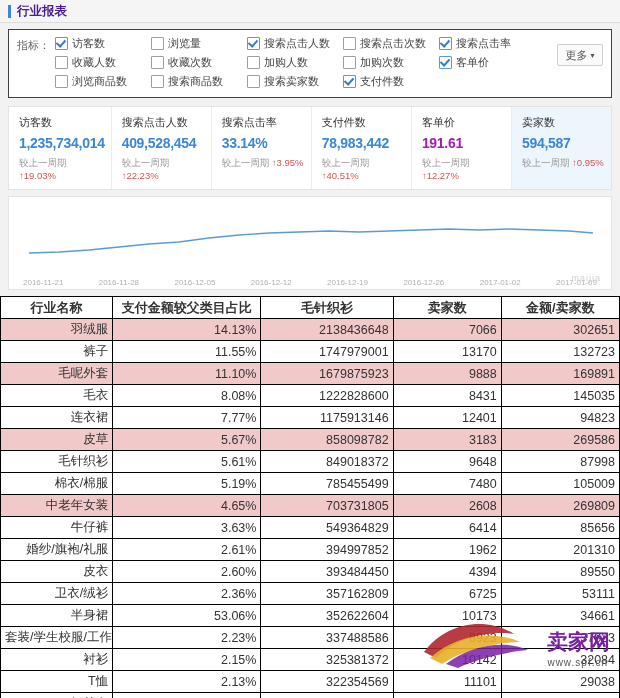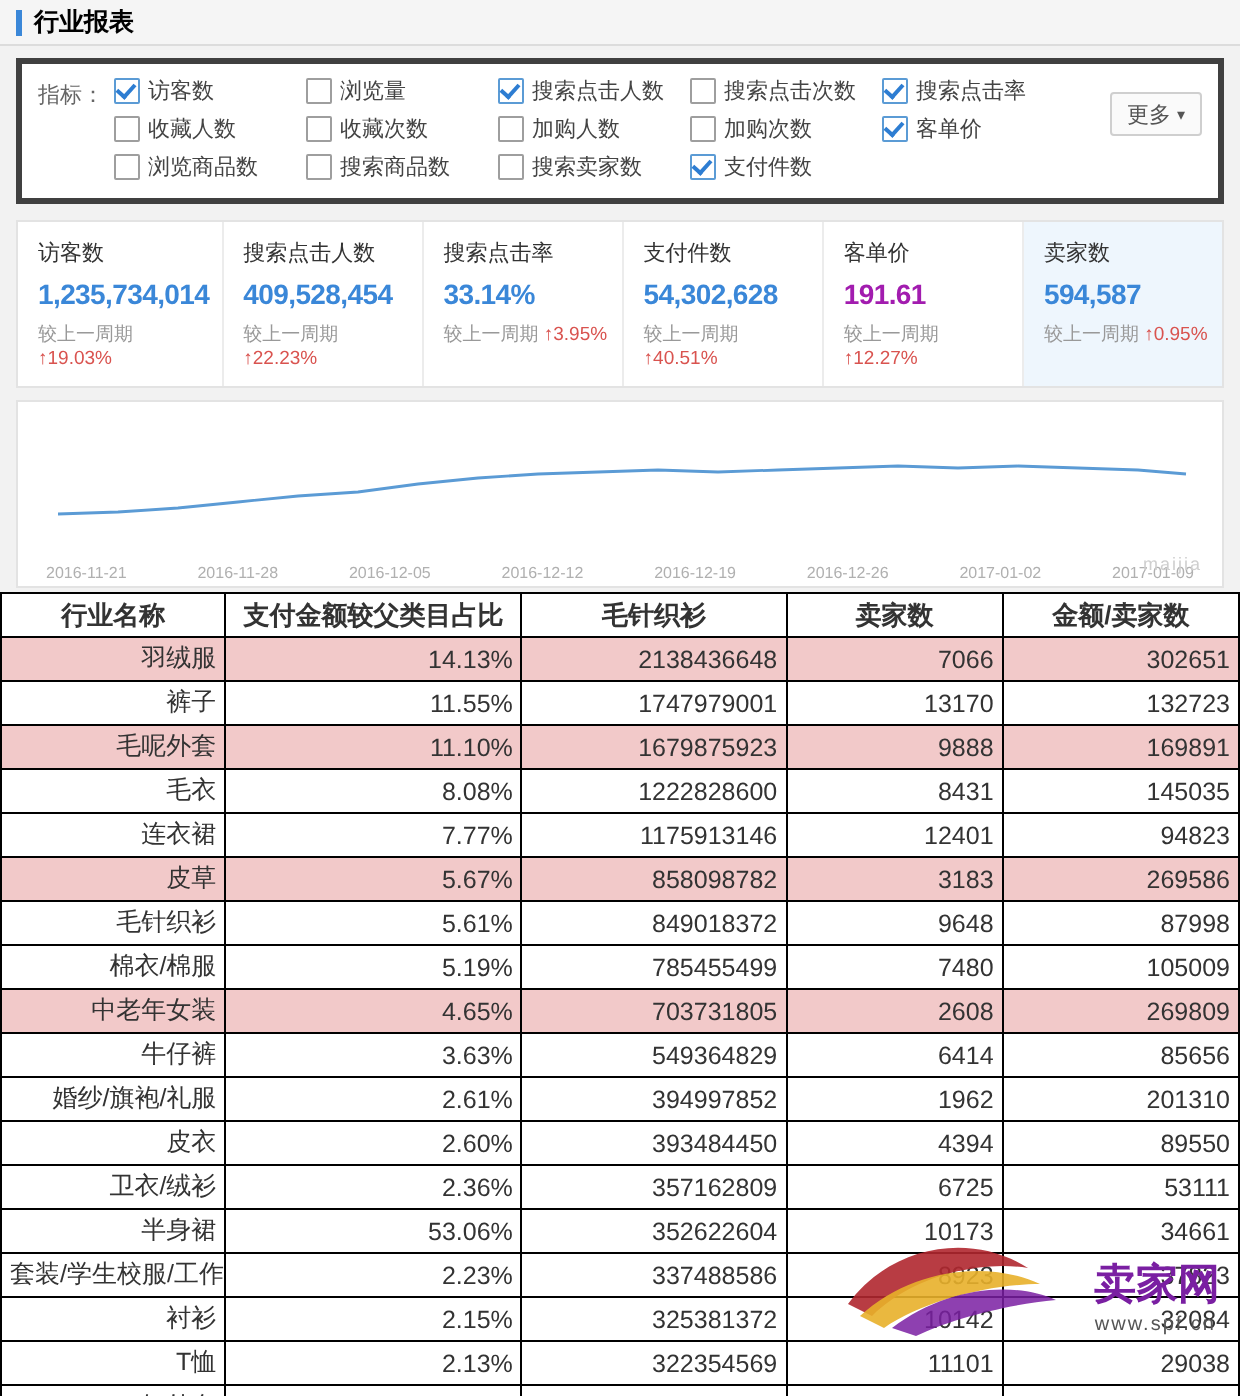--- a/index.html
+++ b/index.html
@@ -12,25 +12,25 @@
     overflow:hidden;
   }
   .app{width:620px;height:698px;position:relative;background:#f2f2f2;}
 
   
   .titlebar{
     height:22px;background:#f5f5f5;border-bottom:1px solid #dcdcdc;
     display:flex;align-items:center;padding-left:8px;
   }
   .titlebar .bar{width:3px;height:13px;background:#3a87d8;margin-right:6px;}
-  .titlebar .title{font-size:12.5px;color:#000000;font-weight:bold;}
+  .titlebar .title{font-size:12.5px;color:#4c1d95;font-weight:bold;}
 
   
   .panel{
-    background:#fff;margin:6px 8px 0 8px;border:3px solid #404040;
+    background:#fff;margin:6px 8px 0 8px;border:1px solid #404040;
     padding:6px 8px 4px 8px;position:relative;
   }
   .filter-row{display:flex;align-items:flex-start;}
   .filter-label{font-size:11px;color:#666;width:38px;flex:none;padding-top:2px;}
   .checks{flex:1;}
   .check-line{display:flex;margin-bottom:4px;}
   .chk{display:flex;align-items:center;width:96px;flex:none;font-size:11px;color:#444;}
   .box{
     width:11px;height:11px;border:1px solid #9e9e9e;background:#fff;
     margin-right:4px;flex:none;position:relative;border-radius:1px;
@@ -213,21 +213,21 @@
     <div class="card">
       <div class="cname">搜索点击率</div>
       <div class="cval">33.14%</div>
       <div class="ccmp">
         <span>较上一周期</span>
         <span class="up">↑3.95%</span>
       </div>
     </div>
     <div class="card">
       <div class="cname">支付件数</div>
-      <div class="cval">54,302,628</div>
+      <div class="cval">78,983,442</div>
       <div class="ccmp">
         <span>较上一周期</span>
         <span class="up">↑40.51%</span>
       </div>
     </div>
     <div class="card">
       <div class="cname">客单价</div>
       <div class="cval dark">191.61</div>
       <div class="ccmp">
         <span>较上一周期</span>

